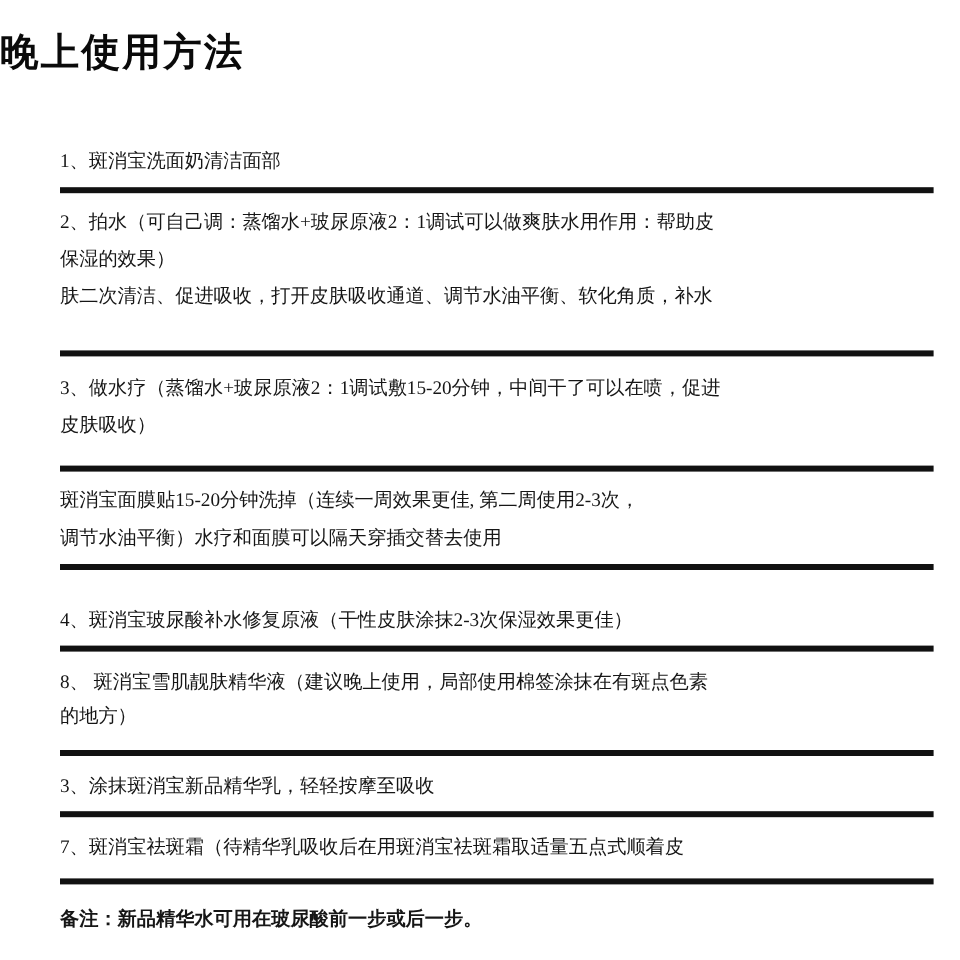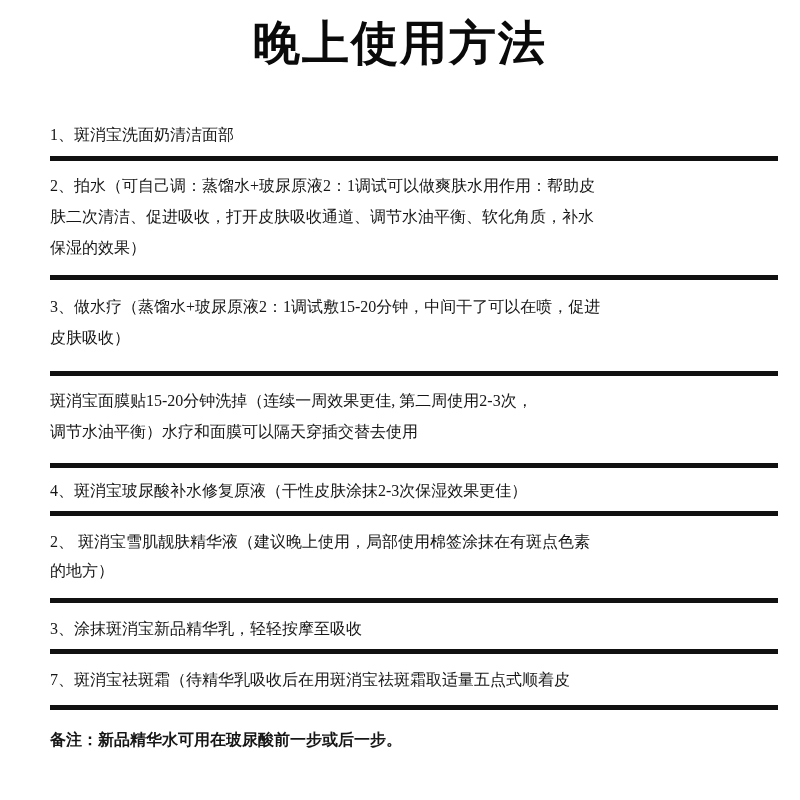--- a/index.html
+++ b/index.html
@@ -11,44 +11,43 @@
     position: relative;
     width: 800px;
     height: 800px;
     background: #ffffff;
     color: #141414;
     overflow: hidden;
     font-family: "Liberation Serif", "DejaVu Serif", serif;
   }
   .doc-title {
     margin: 14px 0 0 0;
-    text-align: center;
     font-family: "Liberation Sans", "DejaVu Sans", sans-serif;
-    font-size: 47px;
+    font-size: 32px;
     font-weight: 900;
     line-height: 58px;
     letter-spacing: 2px;
     color: #0a0a0a;
   }
   .content {
     margin: 0 22px 0 50px;
   }
   .sec { padding: 10px 0; }
   .line {
     font-size: 16px;
     line-height: 31px;
     white-space: nowrap;
     color: #161616;
   }
   
   .s1 { padding: 47px 0 6px; }
-  .s2 { padding: 9px 0 12px; }
+  .s2 { padding: 9px 0 29px; }
   .s3 { padding: 11px 0 18px; }
-  .s4 { padding: 9px 0 16px; }
-  .s5 { padding: 7px 0 5px; }
+  .s4 { padding: 9px 0 6px; }
+  .s5 { padding: 7px 0 5px; margin-top: 20px; }
   .s6 { padding: 11px 0 13px; }
   .s6 .line { line-height: 29px; }
   .s7 { padding: 10px 0 5px; }
   .s8 { padding: 11px 0 11px; font-family: Liberation Serif, serif; }
   .s8 .line { line-height: 29px; }
   .s9 { padding: 14px 0 10px; font-weight: bold; }
   .divider {
     border: none;
     height: 5px;
     background: #111111;
@@ -63,22 +62,22 @@
 
   <div class="content">
 
     <section class="sec s1">
       <div class="line">1、斑消宝洗面奶清洁面部</div>
     </section>
     <hr class="divider">
 
     <section class="sec s2">
       <div class="line">2、拍水（可自己调：蒸馏水+玻尿原液2：1调试可以做爽肤水用作用：帮助皮</div>
+      <div class="line">保湿的效果）</div>
       <div class="line">肤二次清洁、促进吸收，打开皮肤吸收通道、调节水油平衡、软化角质，补水</div>
-      <div class="line">保湿的效果）</div>
     </section>
     <hr class="divider">
 
     <section class="sec s3">
       <div class="line">3、做水疗（蒸馏水+玻尿原液2：1调试敷15-20分钟，中间干了可以在喷，促进</div>
       <div class="line">皮肤吸收）</div>
     </section>
     <hr class="divider">
 
     <section class="sec s4">
@@ -86,21 +85,21 @@
       <div class="line">调节水油平衡）水疗和面膜可以隔天穿插交替去使用</div>
     </section>
     <hr class="divider">
 
     <section class="sec s5">
       <div class="line">4、斑消宝玻尿酸补水修复原液（干性皮肤涂抹2-3次保湿效果更佳）</div>
     </section>
     <hr class="divider">
 
     <section class="sec s6">
-      <div class="line">2、 斑消宝雪肌靓肤精华液（建议晚上使用，局部使用棉签涂抹在有斑点色素</div>
+      <div class="line">8、 斑消宝雪肌靓肤精华液（建议晚上使用，局部使用棉签涂抹在有斑点色素</div>
       <div class="line">的地方）</div>
     </section>
     <hr class="divider">
 
     <section class="sec s7">
       <div class="line">3、涂抹斑消宝新品精华乳，轻轻按摩至吸收</div>
     </section>
     <hr class="divider">
 
     <section class="sec s8">

